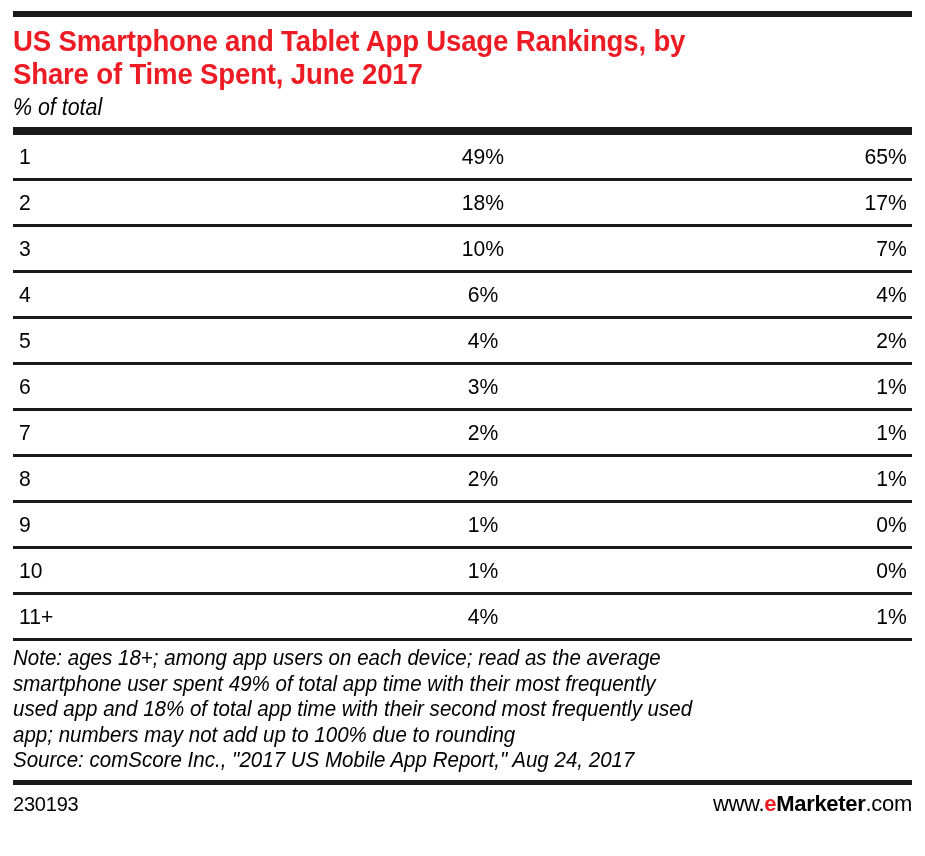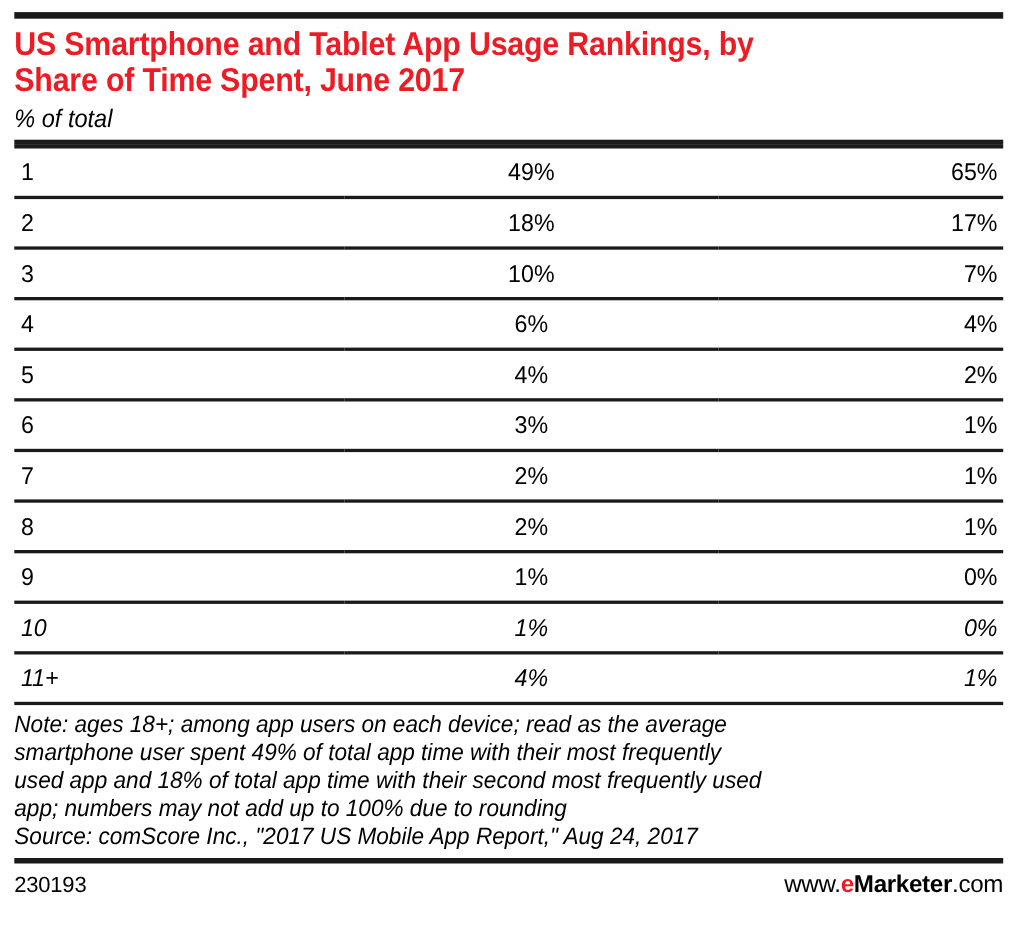--- a/index.html
+++ b/index.html
@@ -205,26 +205,26 @@
         <tr style="border-top: 3px solid rgb(26, 26, 26);">
           <td class="td-rank">8</td>
           <td class="td-phone">2%</td>
           <td class="td-tab">1%</td>
         </tr>
         <tr style="border-top: 3px solid rgb(26, 26, 26);">
           <td class="td-rank">9</td>
           <td class="td-phone">1%</td>
           <td class="td-tab">0%</td>
         </tr>
-        <tr style="border-top: 3px solid rgb(26, 26, 26); font-style: italic;">
+        <tr style="border-top: 3px solid rgb(26, 26, 26);">
           <td class="td-rank">10</td>
           <td class="td-phone">1%</td>
           <td class="td-tab">0%</td>
         </tr>
-        <tr style="border-top: 3px solid rgb(26, 26, 26); font-style: italic;">
+        <tr style="border-top: 3px solid rgb(26, 26, 26);">
           <td class="td-rank">11+</td>
           <td class="td-phone">4%</td>
           <td class="td-tab">1%</td>
         </tr>
       </tbody>
   </table>
 
   <div class="rule-table-end"></div>
 
   <div class="notes">Note: ages 18+; among app users on each device; read as the average

